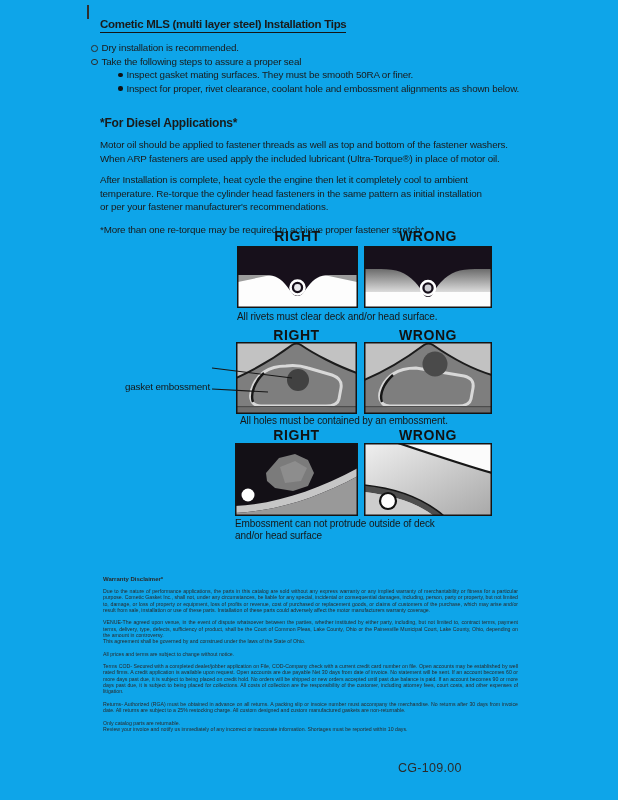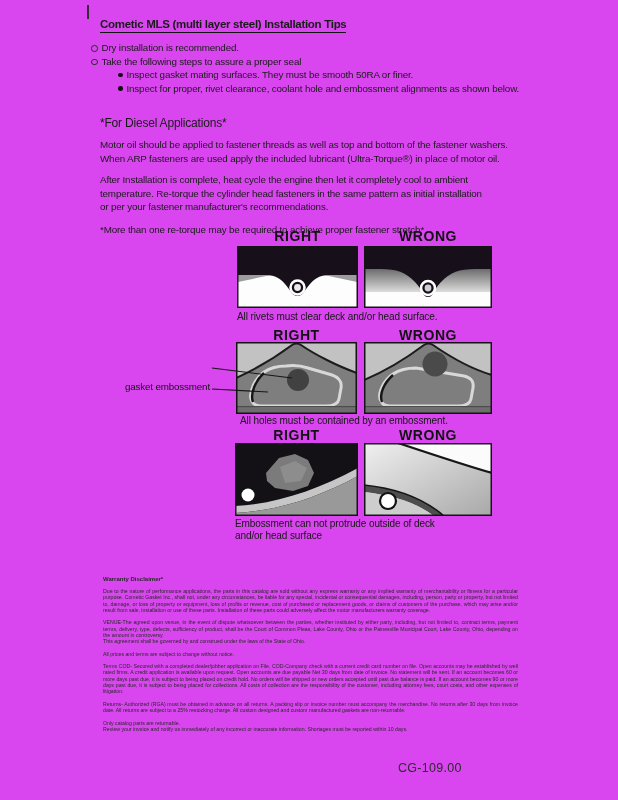--- a/index.html
+++ b/index.html
@@ -1,38 +1,38 @@
 <!DOCTYPE html>
 <html><head>
 <meta charset="utf-8">
 <style>
   html,body{margin:0;padding:0;background:#e9e9e9;}
   .page{
     position:relative; width:618px; height:800px; margin:0 auto;
-    background:#d946ef; overflow:hidden;
+    background:#0ea5e9; overflow:hidden;
     font-family:"Liberation Sans","DejaVu Sans",sans-serif;
     color:#1a1a1a;
   }
   .abs{position:absolute;}
   
   .scan-mark{left:87px; top:5px; width:2px; height:14px; background:#2f2f2f;}
   
   .title{
     left:100px; top:18px; font-size:11.5px; font-weight:bold; letter-spacing:-0.3px;
     border-bottom:1.6px solid #141414; padding-bottom:2px; white-space:nowrap;
   }
   
   .tips{left:91px; top:41px; width:440px; font-size:9.8px; letter-spacing:-0.15px;}
   .bullet,.subbullet{display:flex; line-height:13.6px;}
   .subbullet{margin-left:27px;text-align:center;}
   .ring{flex:0 0 auto; width:4.5px; height:4.5px; border:1.2px solid #2c2c2c; border-radius:50%; margin:4px 4px 0 0;}
   .dot{flex:0 0 auto; width:4.5px; height:4.5px; background:#111; border-radius:50%; margin:4.5px 4px 0 0;}
   
   .diesel{left:100px; top:116px; width:432px;}
-  .diesel-h{font-size:12px; font-weight:normal; letter-spacing:-0.2px;}
+  .diesel-h{font-size:12px; font-weight:bold; letter-spacing:-0.2px;}
   .bodytext{font-size:9.8px; letter-spacing:-0.15px; line-height:13.6px; white-space:pre-line; margin-top:8px;}
   .note{font-size:9.8px; letter-spacing:-0.15px; margin-top:10px;}
   
   .fig-h{font-size:14px; font-weight:bold; letter-spacing:0.6px; text-align:center; color:#121212;}
   .cap{font-size:10px; letter-spacing:-0.1px; color:#161616; line-height:12px; white-space:pre-line;}
   
   .callout{width:122px; text-align:right; font-size:9.8px; letter-spacing:-0.15px; color:#151515;}
   svg{display:block;}
   
   .warranty{left:103px; top:576px; width:415px; color:#2a2a2a;}

